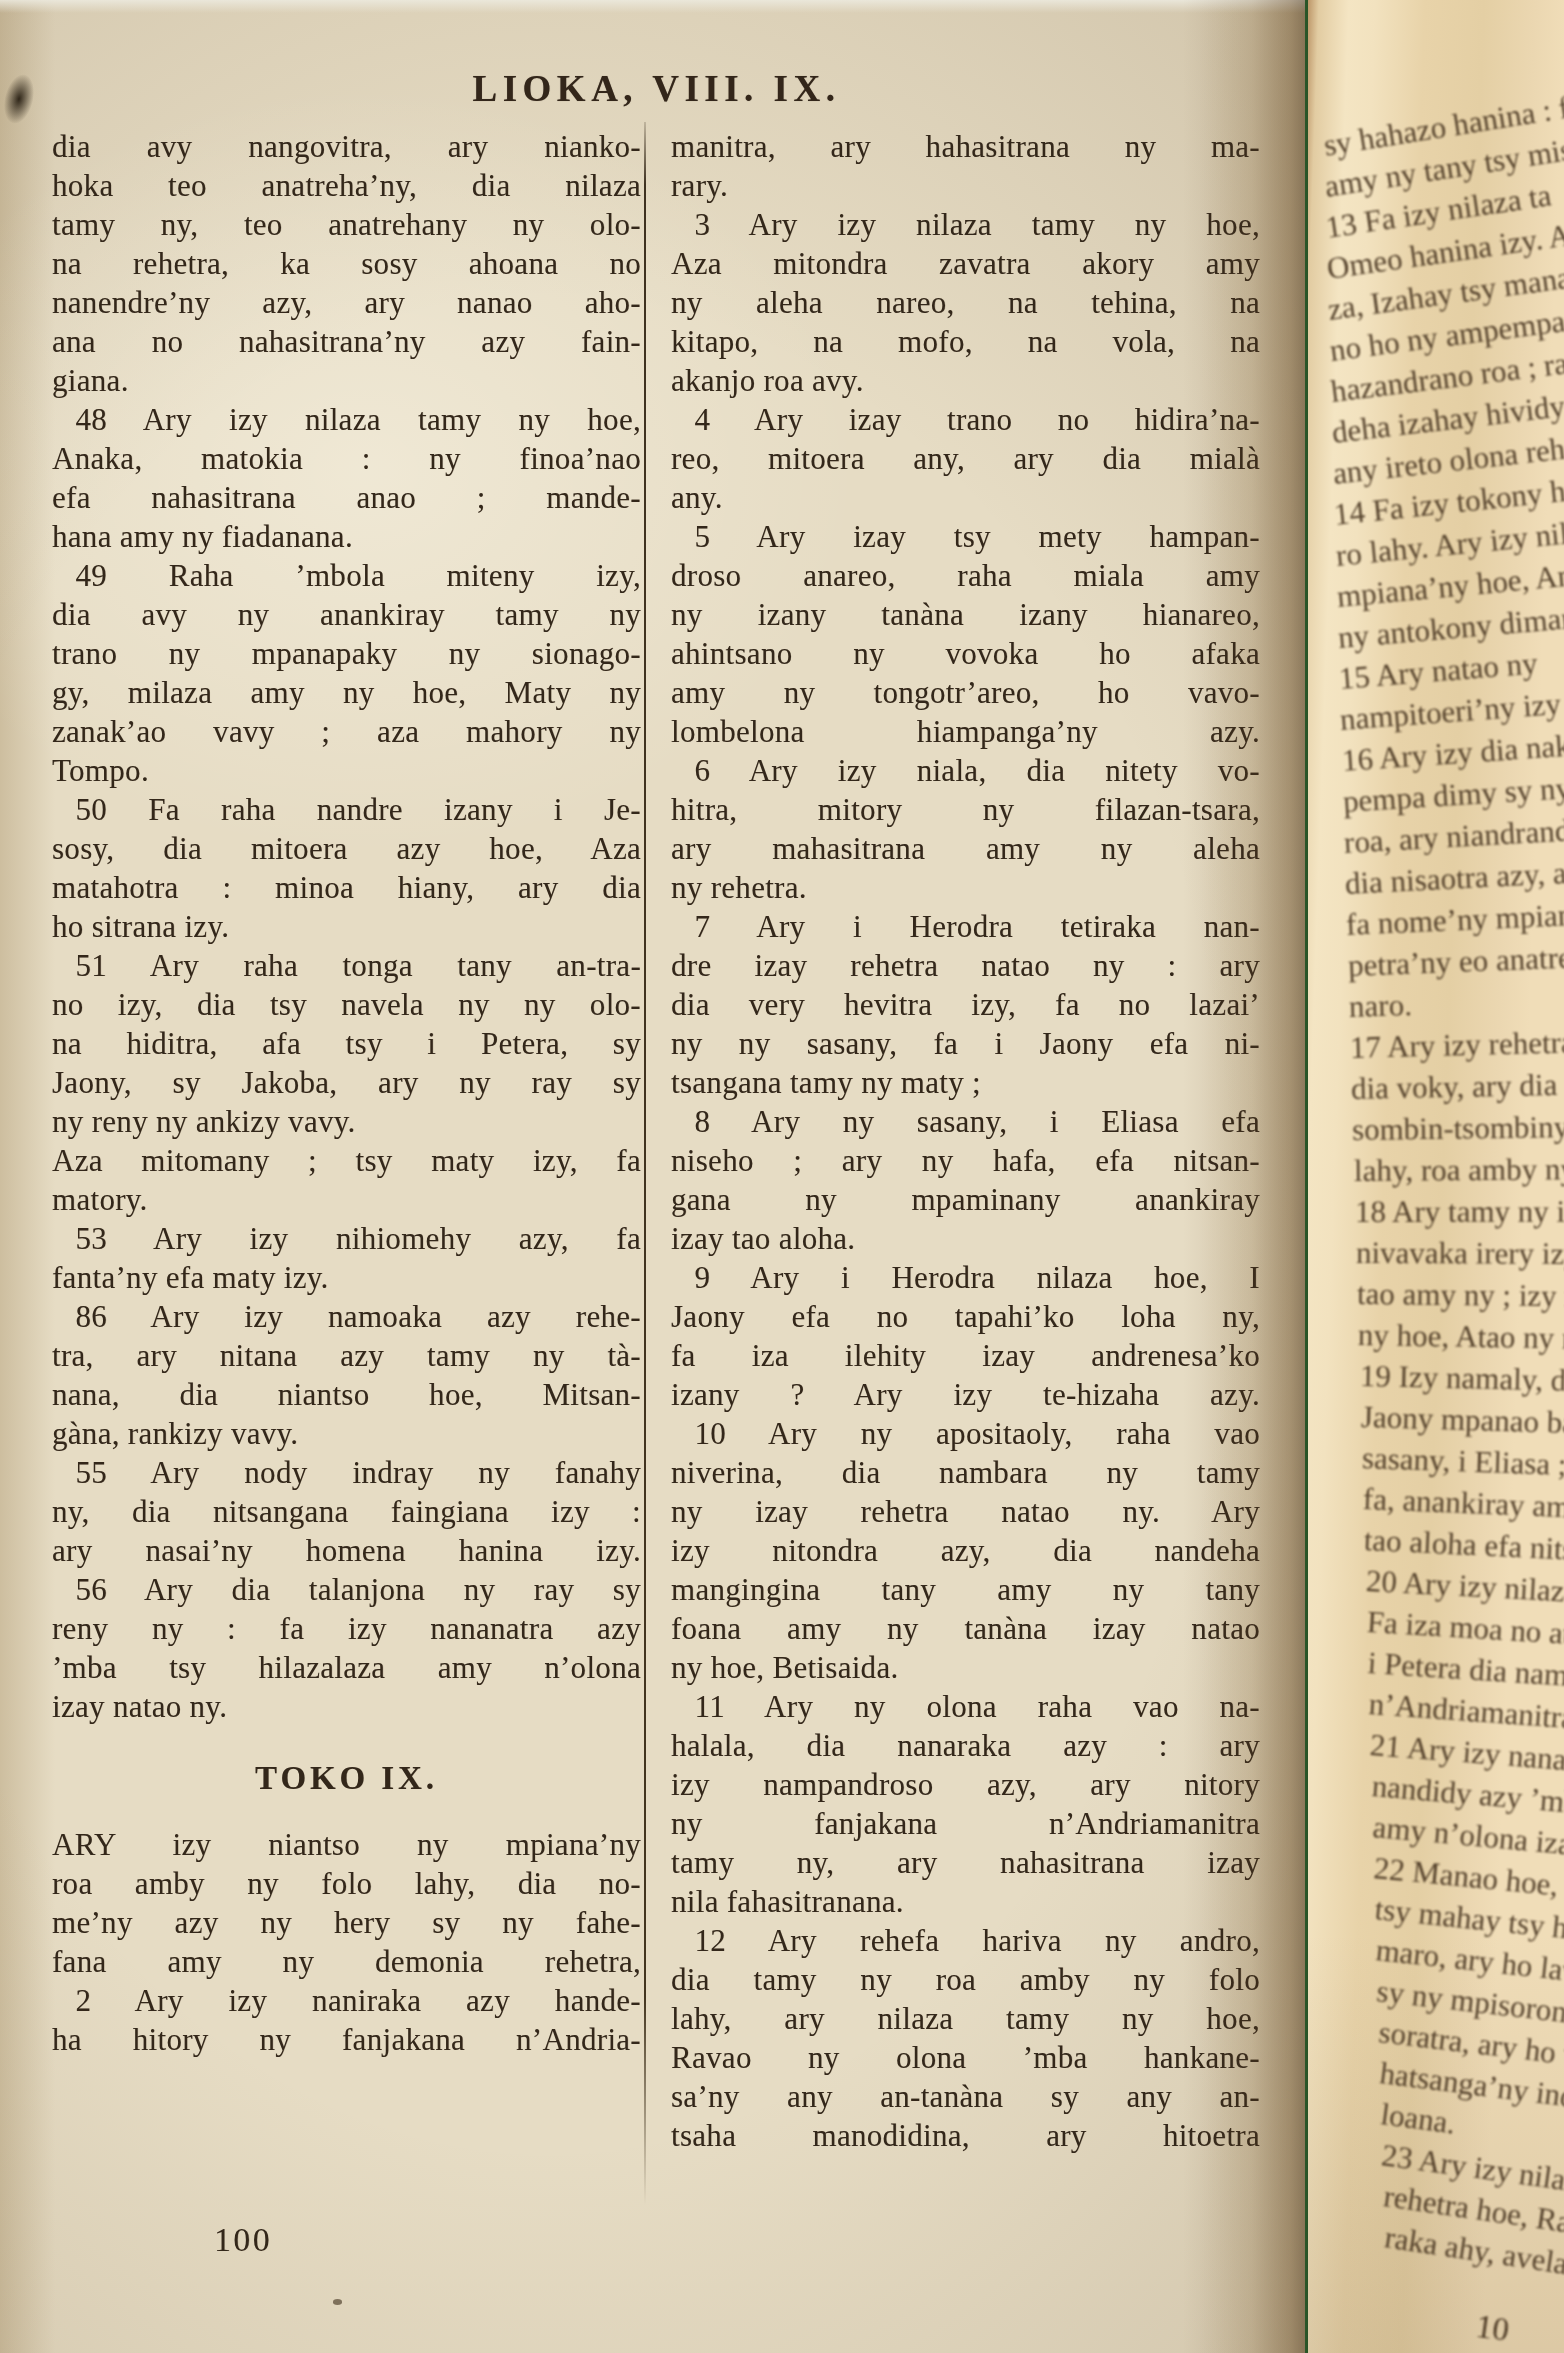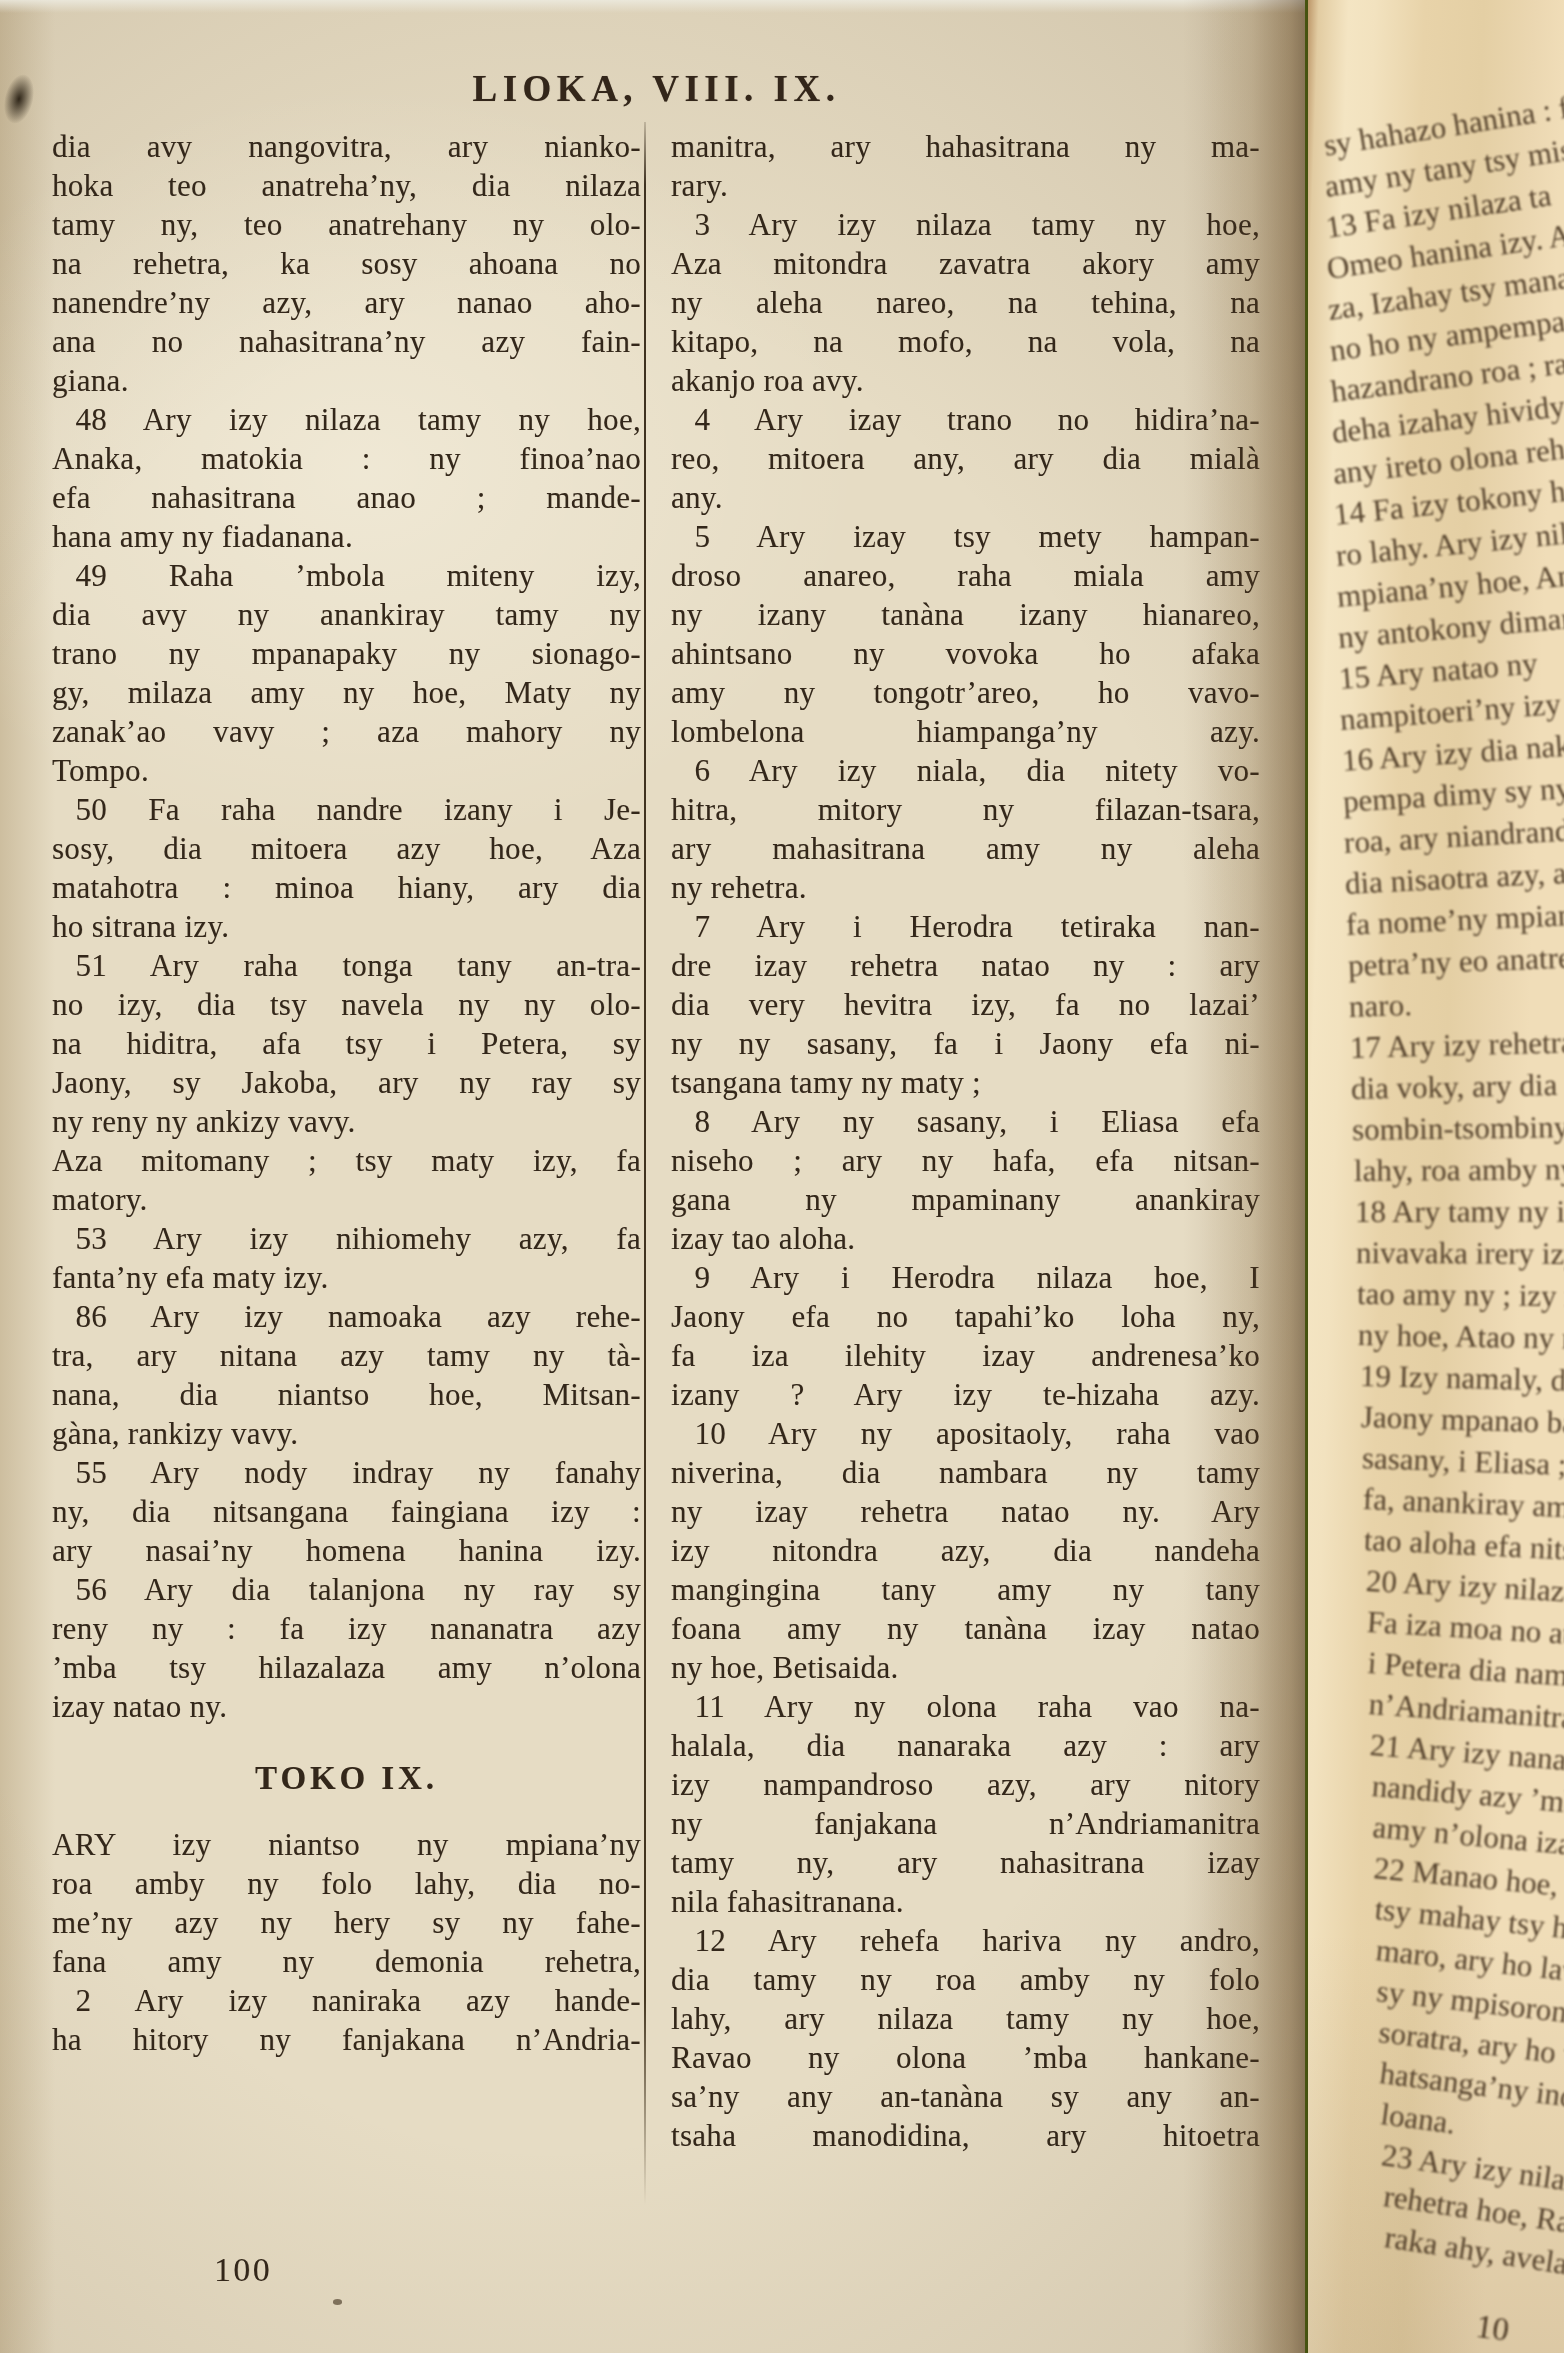--- a/index.html
+++ b/index.html
@@ -1,18 +1,18 @@
 <!DOCTYPE html>
 <html style="font-size:12.5px"><head>
 <meta charset="utf-8">
 <style>
   html,body{margin:0;padding:0;}
   .shot{
     position:relative; width:1565px; height:2354px; overflow:hidden;
-    background:#4d7c0f;
+    background:#15803d;
     font-family:"Liberation Serif","DejaVu Serif",serif;
     color:#33271a;
   }
   
   .page-main{
     position:absolute; left:0; top:0; width:1305px; height:2354px;
     background:
       radial-gradient(ellipse 704px 548px at 28% 20%, rgba(255,252,240,.38), rgba(0,0,0,0) 70%),
       radial-gradient(ellipse 1095px 1487px at 42% 52%, rgba(110,85,50,0) 62%, rgba(110,85,50,.14) 100%),
       linear-gradient(to right, #cdbe9f 0px, #e6dcc4 55px, #e6dcc4 92%, #dbcca9 100%),
@@ -45,21 +45,20 @@
     font-size:33px; font-weight:bold; letter-spacing:3.9px;
   }
   .divider{
     position:absolute; left:644px; top:122px; width:2.3px; height:2083px;
     background:linear-gradient(rgba(62,49,32,.2) 0%, #3e3120 3%, #43351f 90%, rgba(62,49,32,0) 100%);
   }
   .pageno{
     position:absolute; left:188px; top:2221px; width:110px;
     text-align:center; font-size:34px; letter-spacing:2.3px;
     text-shadow:0.4px 0.4px 0 rgba(58,42,24,.25);
-    margin-top:30px;
   }
   
   .gutter{
     position:absolute; left:1183px; top:0; width:125px; height:2354px;
     background:linear-gradient(to right, rgba(97,68,36,0) 0%, rgba(97,68,36,.18) 55%, rgba(86,58,28,.40) 86%, rgba(60,38,16,.5) 100%);
   }
   
   .strip{
     position:absolute; left:1308px; top:0; width:257px; height:2354px; overflow:hidden;
     background:

